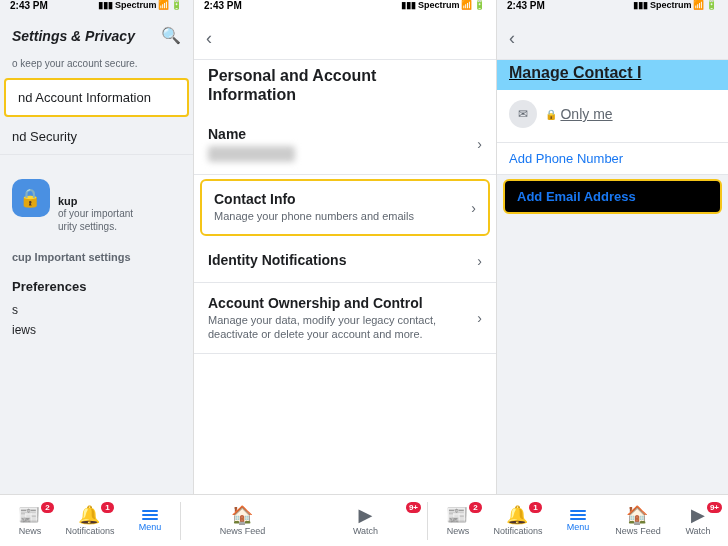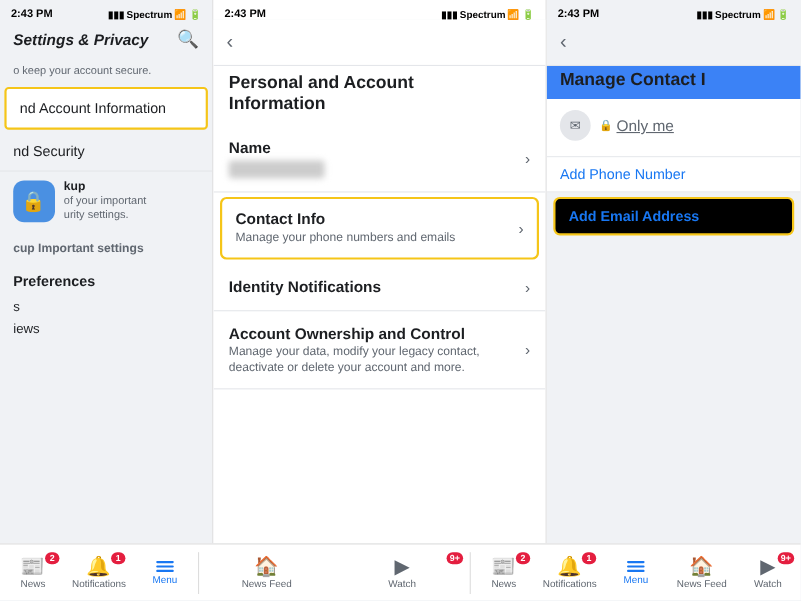--- a/index.html
+++ b/index.html
@@ -344,21 +344,21 @@
       background: #1877f2;
       border-radius: 1px;
     }
 
     .status-bars-row {
       display: flex;
     }
 
     .status-bar-section {
       display: flex;
-      align-items: flex-end;
+      align-items: flex-start;
       justify-content: space-between;
       background: #f0f2f5;
       font-size: 10px;
       font-weight: 600;
       height: 18px;
       padding: 0 10px;
     }
 
     .status-bar-section-1 {
       width: 194px;
@@ -433,21 +433,21 @@
       <div class="security-note">o keep your account secure.</div>
       <div class="panel-1-item highlighted">
         <span>nd Account Information</span>
       </div>
       <div class="panel-1-item">
         <span>nd Security</span>
       </div>
       <div style="padding:8px 12px;display:flex;align-items:center;gap:8px;">
         <div class="lock-icon-wrap"></div>
         <div>
-          <div style="font-size:11px;font-weight:700;color:#1c1e21;">kup</div>
+          <div style="font-size:11px;font-weight:700;color:#1c1e21;margin-top:32px;">kup</div>
           <div style="font-size:10px;color:#606770;line-height:1.3;">of your important<br>urity settings.</div>
         </div>
       </div>
       <div style="padding:6px 12px;">
         <span style="font-size:11px;color:#606770;font-weight:600;">cup Important settings</span>
       </div>
       <div style="padding:8px 12px;">
         <div style="font-size:13px;font-weight:700;color:#1c1e21;margin-bottom:6px;">Preferences</div>
         <div style="font-size:12px;color:#1c1e21;padding:3px 0;">s</div>
         <div style="font-size:12px;color:#1c1e21;padding:3px 0;">iews</div>
@@ -495,21 +495,21 @@
         </div>
         <span class="info-item-chevron">›</span>
       </div>
     </div>
   </div>
 
   <div class="panel-3">
     <div class="panel-3-header">
       <span class="back-arrow">‹</span>
     </div>
-    <div style="padding:4px 12px 8px;background:#3b82f6;">
+    <div style="padding:4px 12px 8px;background:#7dd3fc;text-decoration:underline;">
       <div class="panel-3-title">Manage Contact I</div>
     </div>
 
     <div class="panel-3-content">
 
       <div class="contact-section">
         <div class="email-row">
           <div class="email-icon">✉</div>
           <div class="email-info">
             <div style="display:flex;align-items:center;gap:3px;">

